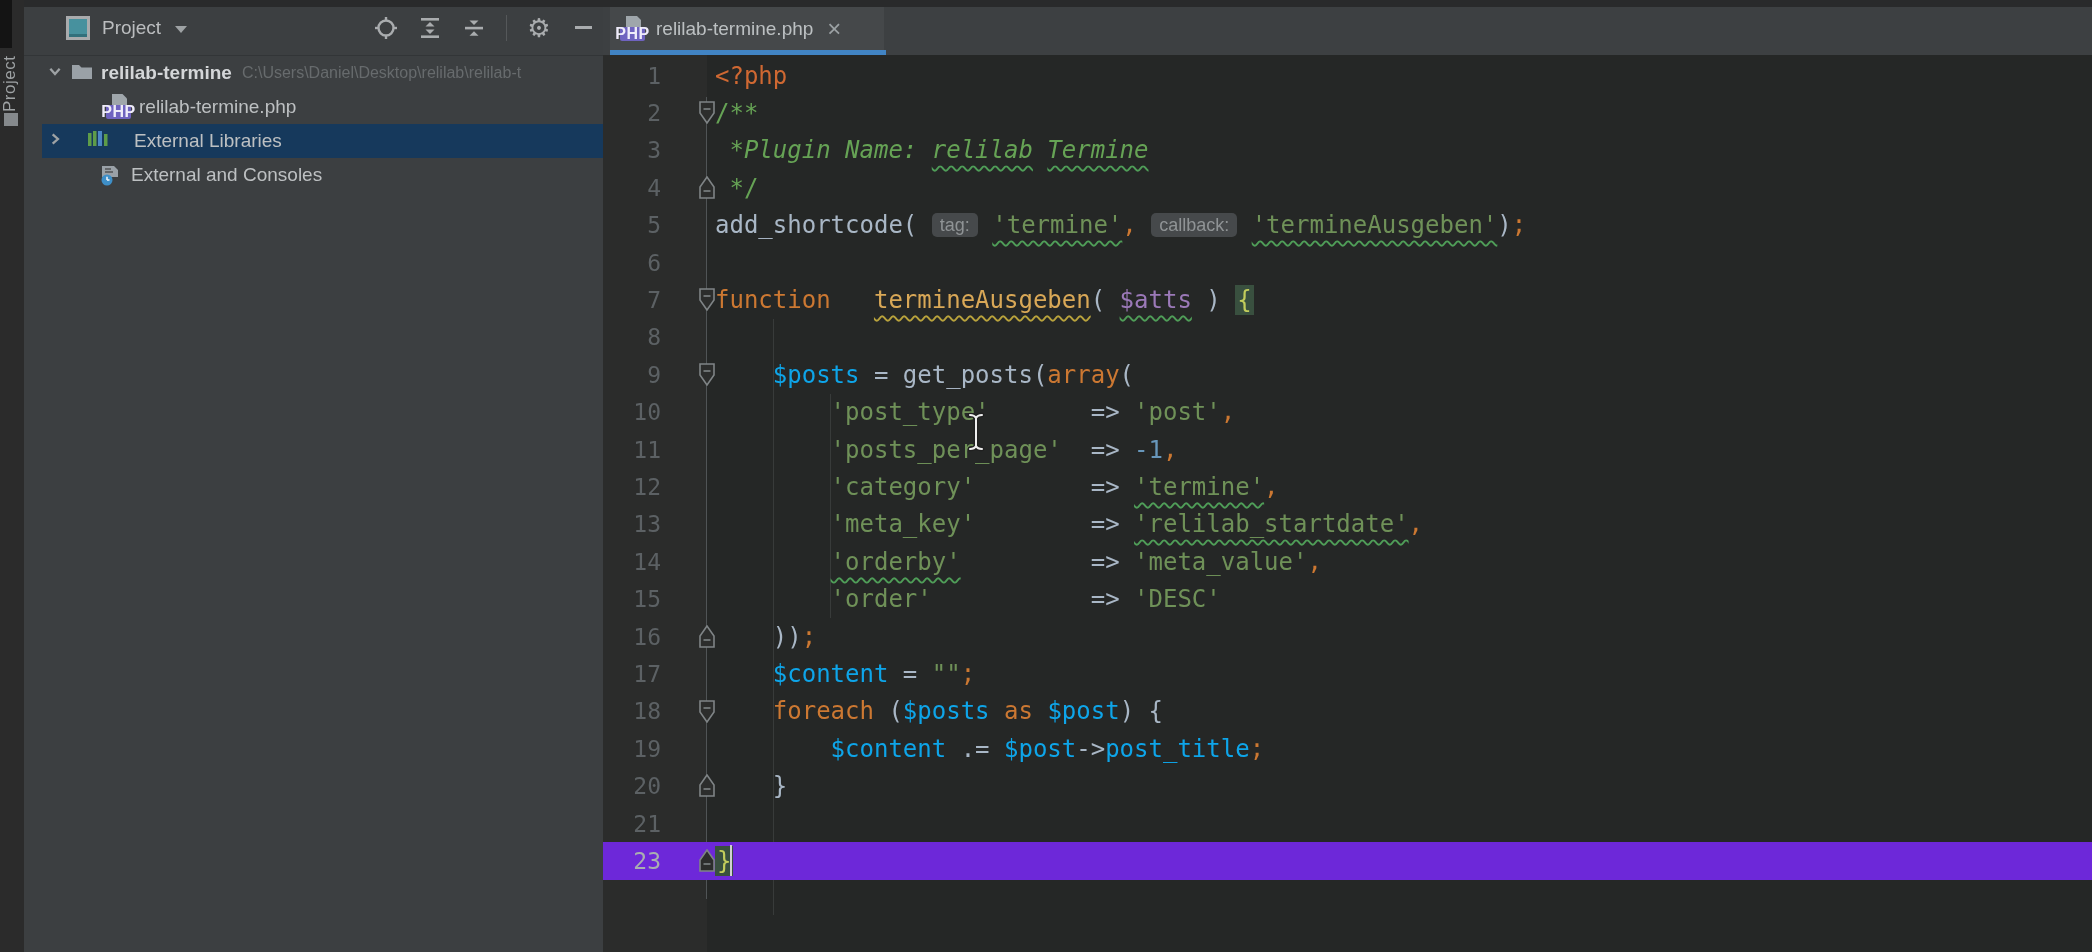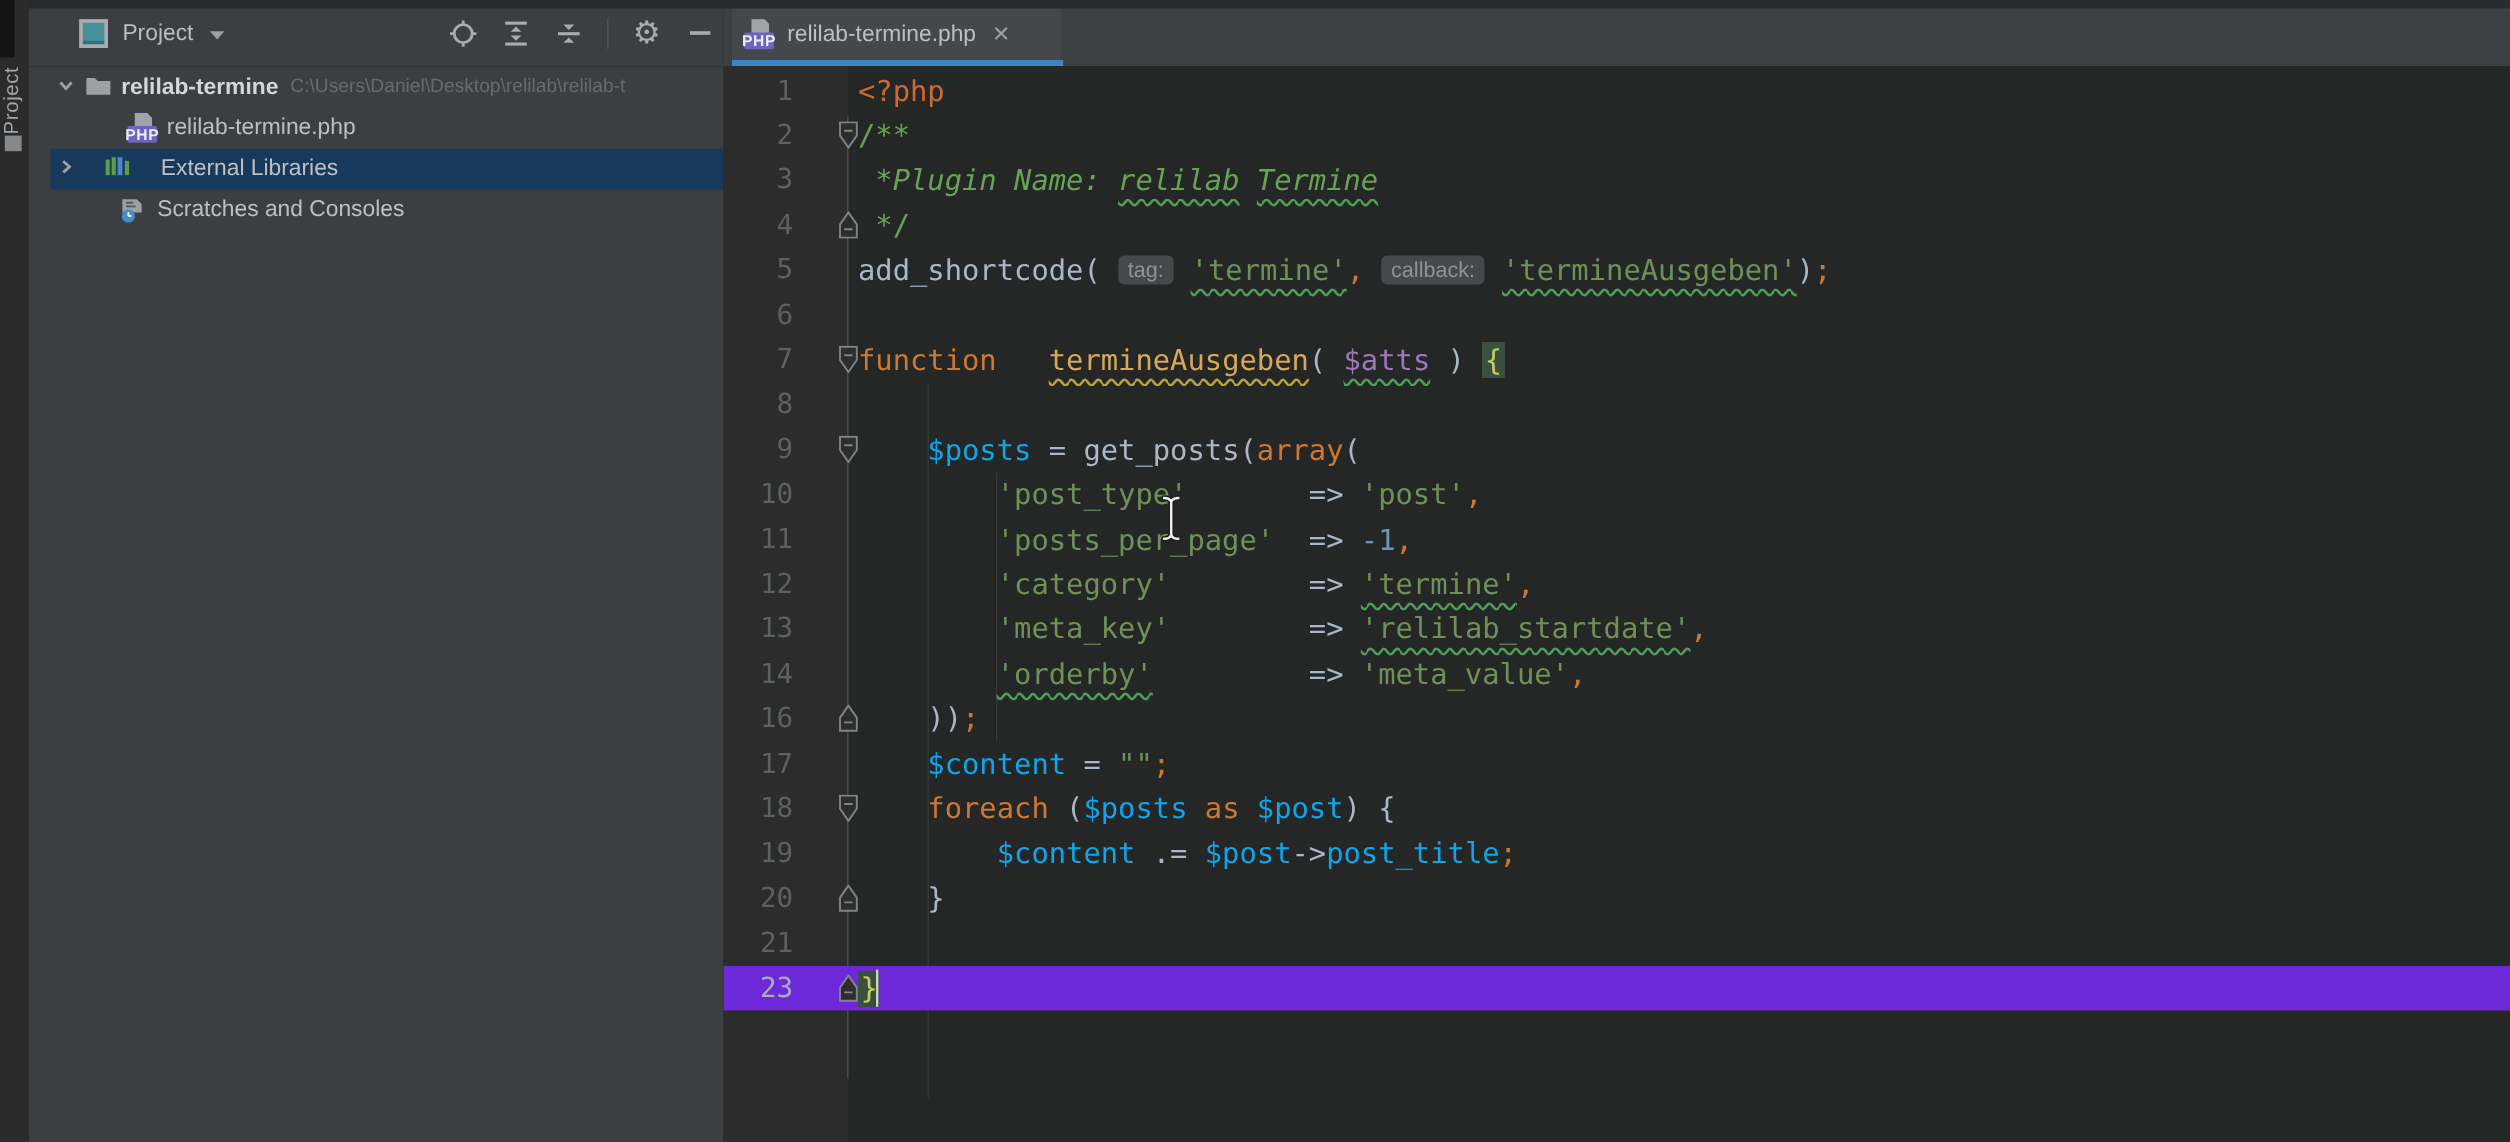--- a/index.html
+++ b/index.html
@@ -38,21 +38,21 @@
   .tname{color:#d4d6d8;font-size:19px;font-weight:bold;}
   .tpath{color:#676b6d;font-size:16px;margin-left:10px;}
   .chev{flex:0 0 auto;}
   .icon-gap{display:inline-block;}
 
   
   .phpicon{position:relative;width:27px;height:26px;flex:0 0 auto;}
   .phpicon .page{position:absolute;left:6px;top:0;width:15px;height:13px;background:#9fa6ab;
       clip-path:polygon(0 0,70% 0,100% 35%,100% 100%,0 100%);}
   .phpicon .badge{position:absolute;left:0;top:11px;width:25px;height:14px;background:#6f63c0;
-      border-radius:2px;color:#efecfa;font-size:13px;font-weight:bold;
+      border-radius:2px;color:#efecfa;font-size:16px;font-weight:bold;
       display:flex;align-items:center;justify-content:center;letter-spacing:.5px;}
 
   
   .tabbar{position:absolute;left:603px;top:0;width:1489px;height:55px;background:#3d4042;}
   .tab{position:absolute;left:7px;top:7px;height:43px;background:#45484a;
       display:flex;align-items:center;padding:0 12px 0 10px;}
   .tab-label{color:#bcc0c2;font-size:19px;margin-left:9px;}
   .tab-close{color:#9ba1a4;font-size:24px;margin-left:14px;line-height:20px;}
   .tab-underline{position:absolute;left:7px;top:50px;height:5px;background:#4184c4;}
 
@@ -193,21 +193,21 @@
         <span class="icon-gap" style="margin-left:57px;position:relative;width:24px;height:24px">
           <svg width="24" height="24" viewBox="0 0 24 24">
             <polygon points="3,3 15,3 19,7 19,14 3,14" fill="#9aa1a7"></polygon>
             <line x1="6" y1="6" x2="12" y2="6" stroke="#55585a" stroke-width="1.6"></line>
             <line x1="6" y1="9" x2="14" y2="9" stroke="#55585a" stroke-width="1.6"></line>
             <circle cx="8" cy="17" r="5.5" fill="#3e8fc8"></circle>
             <line x1="8" y1="17" x2="8" y2="13.8" stroke="#eaf2f8" stroke-width="1.6"></line>
             <line x1="8" y1="17" x2="10.5" y2="17" stroke="#eaf2f8" stroke-width="1.6"></line>
           </svg>
         </span>
-        <span class="tlabel" style="margin-left:8px">Scratches and Consoles</span>
+        <span class="tlabel" style="margin-left:8px">External and Consoles</span>
       </div>
 
     </div>
   </div>
 
   <div class="tabbar">
     <div class="tab" style="width:252px">
       <span class="phpicon">
         <span class="page"></span>
         <span class="badge">PHP</span>
@@ -298,20 +298,25 @@
         </div>
         <div class="line">
           <div class="lnum">13</div>
           <div class="foldcol"></div>
           <div class="code"><span class="t-d">        </span><span class="t-s">'meta_key'</span><span class="t-d">        =&gt; </span><span class="t-sw">'relilab_startdate'</span><span class="t-p">,</span></div>
         </div>
         <div class="line">
           <div class="lnum">14</div>
           <div class="foldcol"></div>
           <div class="code"><span class="t-d">        </span><span class="t-sw">'orderby'</span><span class="t-d">         =&gt; </span><span class="t-s">'meta_value'</span><span class="t-p">,</span></div>
+        </div>
+        <div class="line">
+          <div class="lnum">15</div>
+          <div class="foldcol"></div>
+          <div class="code"><span class="t-d">        </span><span class="t-s">'order'</span><span class="t-d">           =&gt; </span><span class="t-s">'DESC'</span></div>
         </div>
         <div class="line">
           <div class="lnum">16</div>
           <div class="foldcol"><span><svg width="16" height="23" viewBox="0 0 16 23" style="position: absolute; left: 38px; top: 7px;">
                 <polygon points="1,22 15,22 15,11 8,1 1,11" fill="#2c2d2c" stroke="#7f8486" stroke-width="1.6"></polygon>
                 <line x1="4.5" y1="15" x2="11.5" y2="15" stroke="#7f8486" stroke-width="1.6"></line>
               </svg></span></div>
           <div class="code"><span class="t-d">    ))</span><span class="t-p">;</span></div>
         </div>
         <div class="line">

